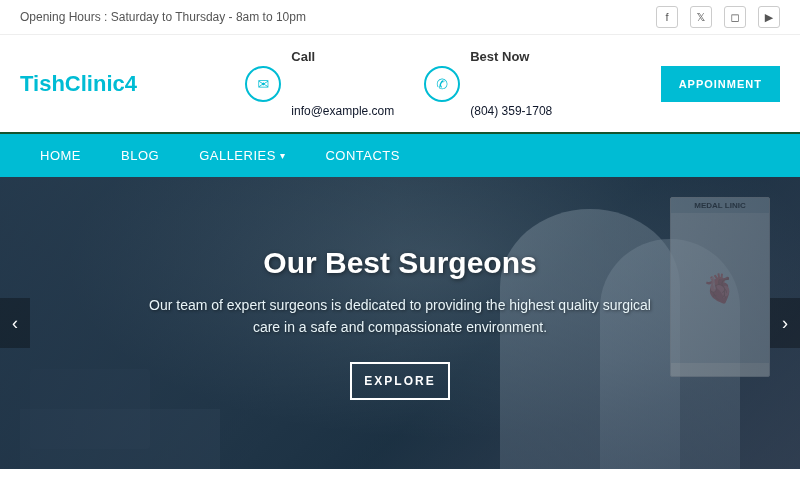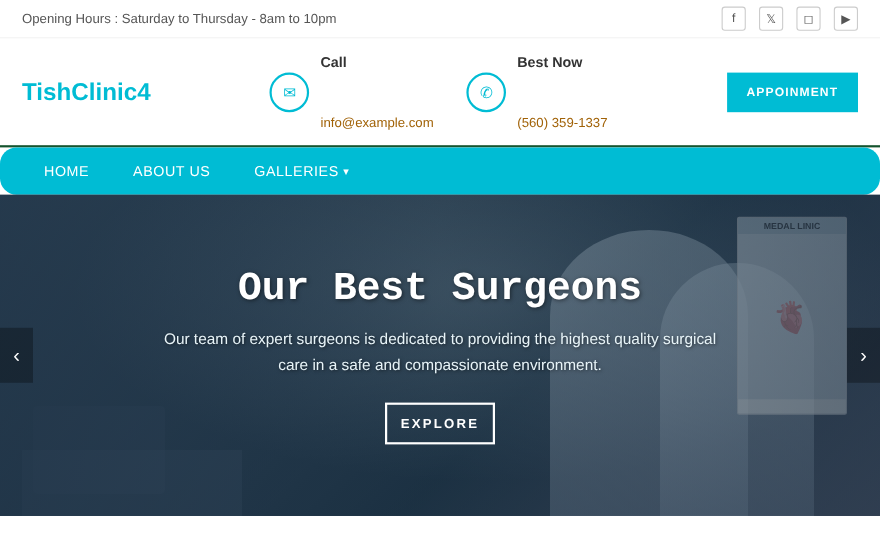--- a/index.html
+++ b/index.html
@@ -69,21 +69,21 @@
       color: #00bcd4;
       font-size: 14px;
     }
     .contact-label {
       font-weight: bold;
       font-size: 13px;
       color: #333;
     }
     .contact-value {
       font-size: 12px;
-      color: #a16207;
+      color: #0f172a;
       margin-top: 40px;
     }
     .appt-btn {
       background: #00bcd4;
       color: #fff;
       border: none;
       padding: 12px 18px;
       font-size: 11px;
       font-weight: bold;
       letter-spacing: 1px;
@@ -91,21 +91,20 @@
       text-transform: uppercase;
     }
 
     
     .nav-bar {
       background: #00bcd4;
       padding: 0 20px;
       display: flex;
       align-items: center;
       gap: 0;
-      border-radius: 15px;
     }
     .nav-item {
       color: #fff;
       font-size: 13px;
       font-weight: 500;
       padding: 14px 20px;
       cursor: pointer;
       text-transform: uppercase;
       text-decoration: none;
       display: flex;
@@ -199,26 +198,25 @@
       inset: 0;
       z-index: 2;
       display: flex;
       flex-direction: column;
       align-items: center;
       justify-content: center;
       padding: 20px;
       text-align: center;
     }
     .hero-title {
-      font-size: 36px;
+      font-size: 30px;
       font-weight: bold;
       color: #fff;
       margin-bottom: 14px;
       text-shadow: 1px 1px 4px rgba(0,0,0,0.5);
-      font-family: Liberation Mono, monospace;
     }
     .hero-subtitle {
       font-size: 14px;
       color: #e8f4f8;
       max-width: 520px;
       line-height: 1.6;
       margin-bottom: 24px;
       text-shadow: 1px 1px 3px rgba(0,0,0,0.5);
     }
     .explore-btn {
@@ -295,32 +293,33 @@
       <div>
         <div class="contact-label">Call</div>
         <div class="contact-value">info@example.com</div>
       </div>
     </div>
 
     <div class="contact-item">
       <div class="contact-icon-circle">✆</div>
       <div>
         <div class="contact-label">Best Now</div>
-        <div class="contact-value">(560) 359-1337</div>
+        <div class="contact-value">(804) 359-1708</div>
       </div>
     </div>
   </div>
 
   <button class="appt-btn">APPOINMENT</button>
 </div>
 
 <nav class="nav-bar">
   <a class="nav-item">HOME</a>
-  <a class="nav-item">ABOUT US</a>
+  <a class="nav-item">BLOG</a>
   <a class="nav-item">GALLERIES <span class="dropdown-arrow">▾</span></a>
+  <a class="nav-item">CONTACTS</a>
 </nav>
 
 <div class="hero">
   <div class="hero-image-area"></div>
 
   <div class="bg-detail-left"></div>
   <div class="bg-detail-chairs"></div>
   <div class="doctor-figure"></div>
   <div class="doctor-figure2"></div>
 

